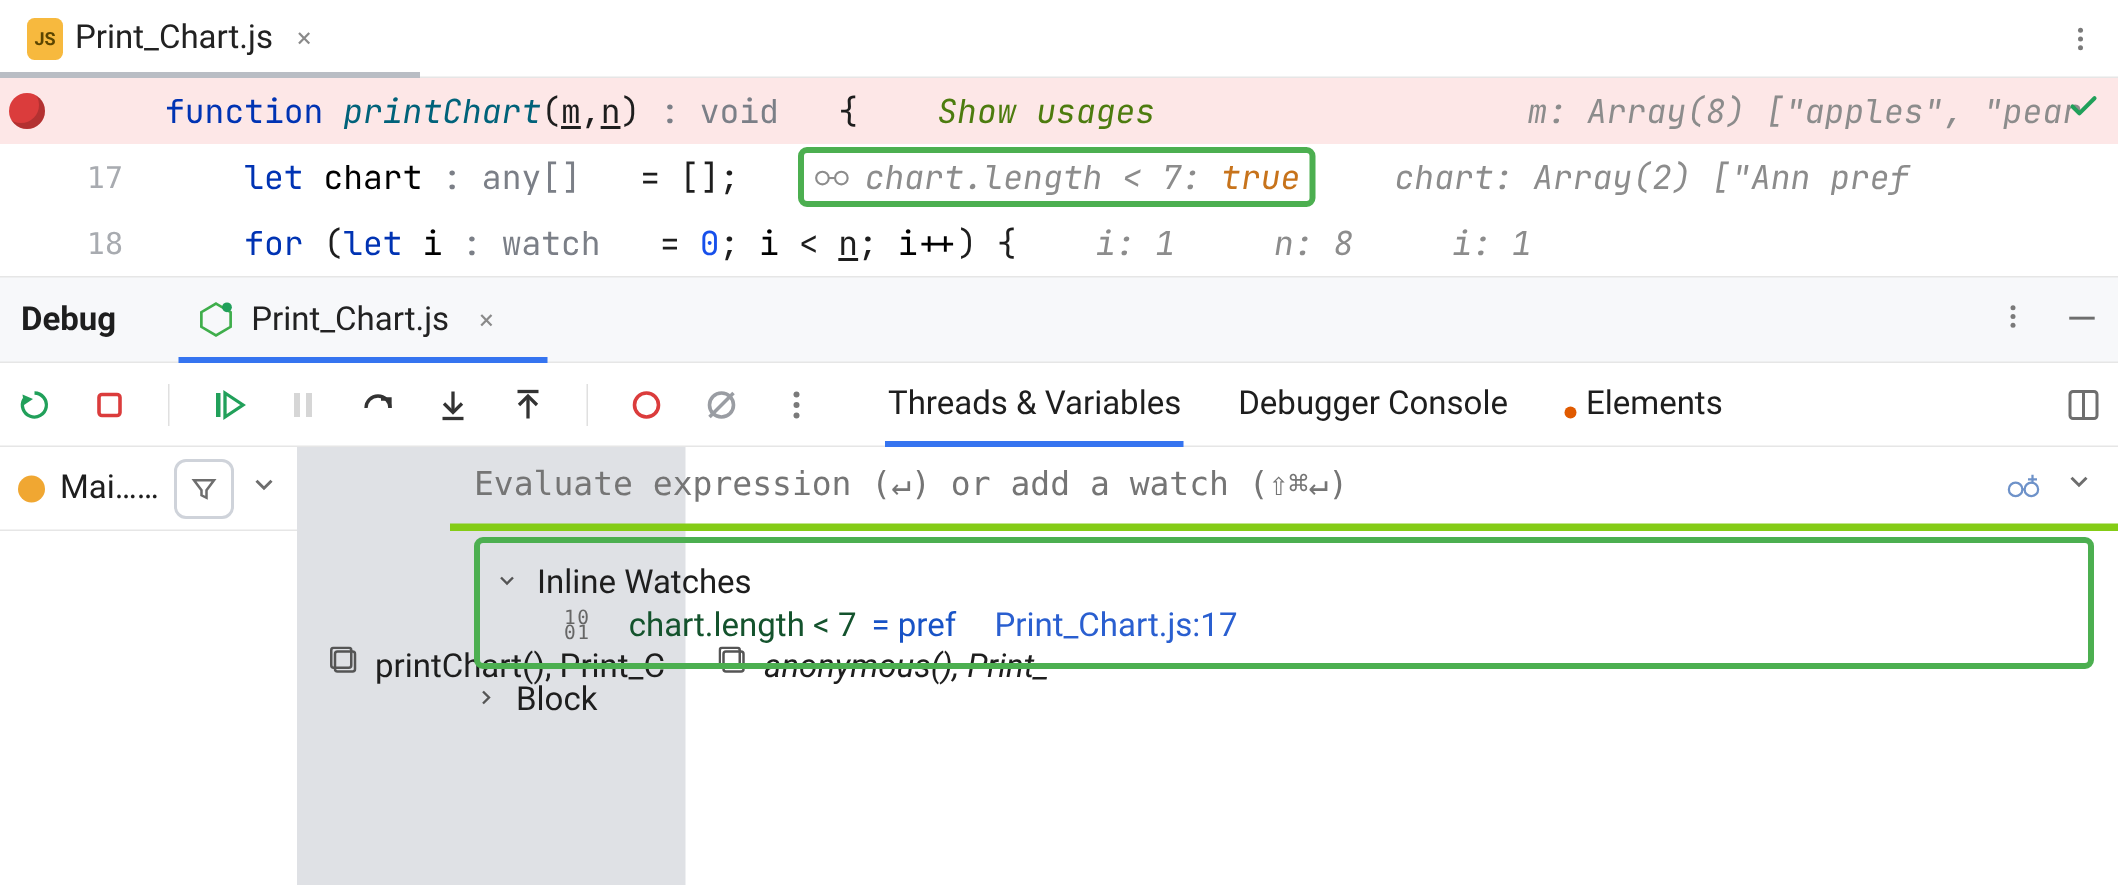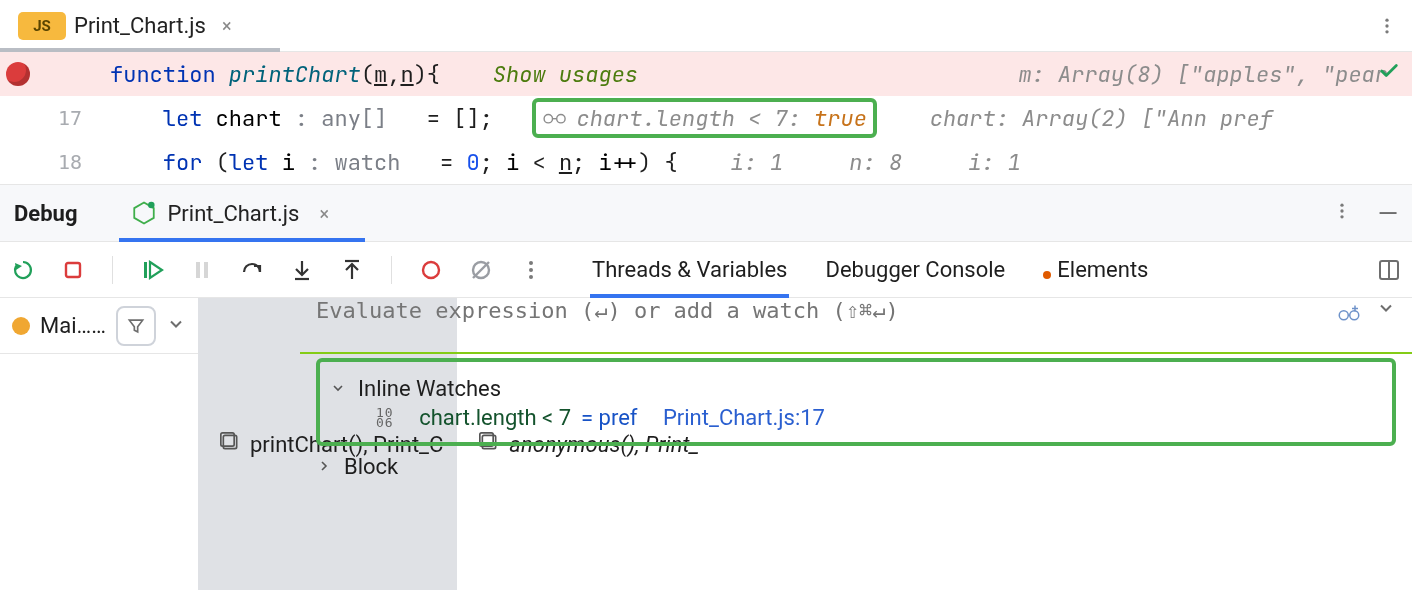--- a/index.html
+++ b/index.html
@@ -21,23 +21,23 @@
     height: 52px;
     border-bottom: 1px solid #e6e6e6;
     padding: 0 10px;
     position: relative;
   }
   .tab {
     display: flex; align-items: center; gap: 8px;
     padding: 0 8px; height: 100%;
   }
   .js-badge {
-    width: 48px; height: 28px; border-radius: 5px;
+    width: 24px; height: 28px; border-radius: 5px;
     background: #f7b93e; color: #5b4500;
-    font-weight: 700; font-size: 15px;
+    font-weight: 700; font-size: 12px;
     display: flex; align-items: center; justify-content: center;
   }
   .tab-title { font-size: 22px; color: #222; }
   .tab-close { color: #8a8a8a; font-size: 18px; margin-left: 8px; cursor: pointer; }
   .tab-more {
     margin-left: auto; color: #7a7a7a; cursor: pointer;
     width: 30px; display:flex; align-items:center; justify-content:center;
   }
   .tab-underline {
     position: absolute; bottom: -1px; left: 0; width: 280px; height: 4px;
@@ -159,22 +159,22 @@
     display:flex; align-items:center; gap:10px; padding:8px 14px 8px 22px; font-size:22px;
     cursor:pointer;
   }
   .frame-item.active{ background:#dfe1e5; }
   .frame-item .fname{ white-space:nowrap; overflow:hidden; text-overflow:ellipsis; }
   .frame-item .anon{ font-style:italic; }
   .stack-icn svg{width:20px;height:20px;}
 
   .vars { flex:1; display:flex; flex-direction:column; }
   .eval-row{
-    display:flex; align-items:flex-start; height:56px; padding:0 16px;
-    border-bottom:2px solid #84cc16; gap:12px;
+    display:flex; align-items:center; height:56px; padding:0 16px;
+    border-bottom:5px solid #84cc16; gap:12px;
   }
   .eval-input{
     flex:1; font-family: Menlo, monospace; font-size:22px; color:#8c8c8c;
     border:none; outline:none; background:transparent;
   }
   .vars-body{ padding:4px 16px 8px 16px; position:relative; }
   .green-box2{
     border:4px solid #4caf50; border-radius:6px; padding:12px 16px 10px 10px; margin-bottom:6px;
   }
   .tree-row{ display:flex; align-items:center; gap:10px; font-size:22px; padding:2px 0;}
@@ -221,20 +221,21 @@
       <span class="bp"></span>
     </div>
     <div class="code mono">
       <span class="kw">function</span><span> </span>
       <span class="fn">printChart</span>
       <span>(</span>
       <span class="param">m</span>
       <span>,</span>
       <span class="param">n</span>
       <span>)</span>
+      <span class="type"> : void   </span>
       <span>{</span>
       <span>&nbsp;&nbsp;&nbsp;&nbsp;</span>
       <span class="hint-link">Show usages</span>
       <span style="flex:1"></span>
       <span class="inline-val" style="margin-right:24px">m: Array(8) ["apples", "pear</span>
     </div>
   </div>
 
   <div class="line">
     <div class="gutter">17</div>
@@ -459,21 +460,21 @@
         <div class="tree-row">
           <span class="caret">
             <svg viewBox="0 0 24 24" width="16" height="16">
                 <polyline points="6,9 12,15 18,9" fill="none" stroke="#555" stroke-width="2.4"></polyline>
               </svg>
           </span>
           <span class="tree-label">Inline Watches</span>
         </div>
         <div class="tree-row child">
           <span class="badge-bits" style="white-space:pre">10
-06</span>
+01</span>
           <span>&nbsp;</span>
           <span class="expr">chart.length &lt; 7</span>
           <span class="valtrue"> = pref</span>
           <span>&nbsp;</span>
           <span class="srcref">Print_Chart.js:17</span>
         </div>
       </div>
       <div class="tree-row">
         <span class="caret">
           <svg viewBox="0 0 24 24" width="16" height="16">

